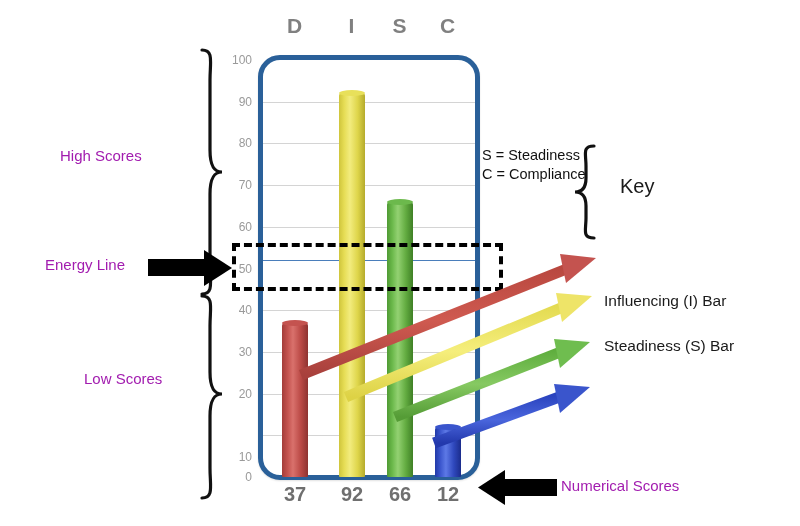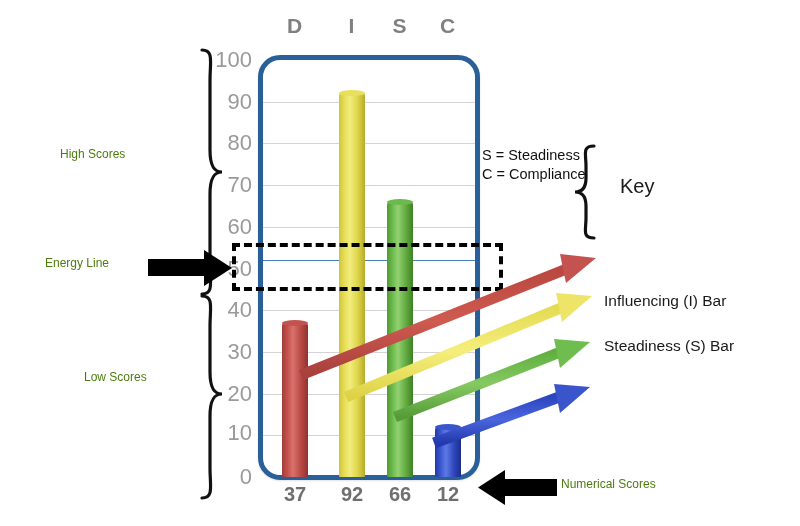--- a/index.html
+++ b/index.html
@@ -48,21 +48,21 @@
     background: #4a7ebb;
     height: 1px;
   }
 
   
   .y-label {
     position: absolute;
     right: 0;
     width: 40px;
     text-align: right;
-    font-size: 22px;
+    font-size: 12px;
     color: #9a9a9a;
     transform: translateY(-50%);
   }
   #y-axis {
     position: absolute;
     left: 210px;
     top: 60px;
     width: 42px;
     height: 417px;
   }
@@ -183,22 +183,22 @@
     position: absolute;
     left: 138px;
     top: 29px;
     font-size: 20px;
     color: #1a1a1a;
   }
 
   
   .side-label {
     position: absolute;
-    font-size: 12px;
-    color: #4d7c0f;
+    font-size: 15px;
+    color: #a21caf;
     white-space: nowrap;
     text-align: center;
   }
   #label-high   { left: 60px;  top: 147px; }
   #label-low    { left: 84px;  top: 370px; }
   #label-energy { left: 45px;  top: 256px; }
   #label-numeric{ left: 561px; top: 477px; }
 
   .arrow-label {
     position: absolute;
@@ -231,21 +231,21 @@
   <div id="y-axis">
     <div class="y-label" style="top:0px;">100</div>
     <div class="y-label" style="top:41.7px;">90</div>
     <div class="y-label" style="top:83.4px;padding-left:16px;">80</div>
     <div class="y-label" style="top:125.1px;">70</div>
     <div class="y-label" style="top:166.8px;">60</div>
     <div class="y-label" style="top:208.5px;">50</div>
     <div class="y-label" style="top:250.2px;">40</div>
     <div class="y-label" style="top:291.9px;">30</div>
     <div class="y-label" style="top:333.6px;">20</div>
-    <div class="y-label" style="top:373px;">10</div>
+    <div class="y-label" style="top:397px;">10</div>
     <div class="y-label" style="top:417px;">0</div>
   </div>
 
   <div id="plot-frame"></div>
 
   <div id="gridlines">
     <div class="gridline" style="top:41.7px;"></div>
     <div class="gridline" style="top:83.4px;"></div>
     <div class="gridline" style="top:125.1px;"></div>
     <div class="gridline" style="top:166.8px;"></div>

